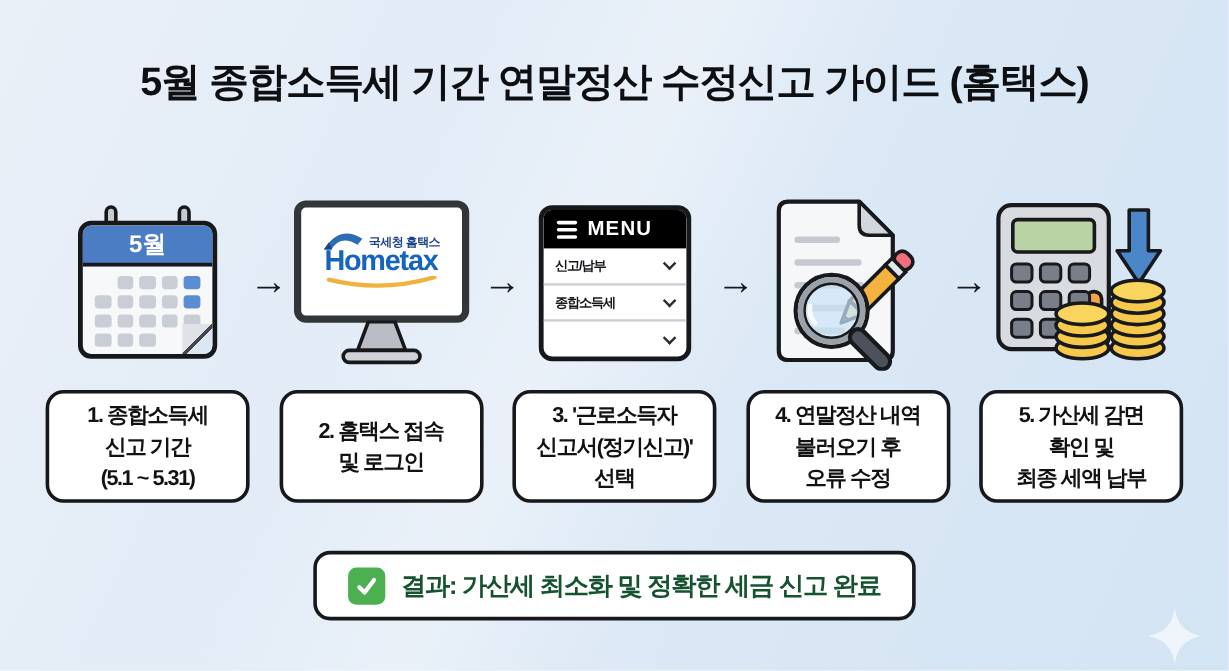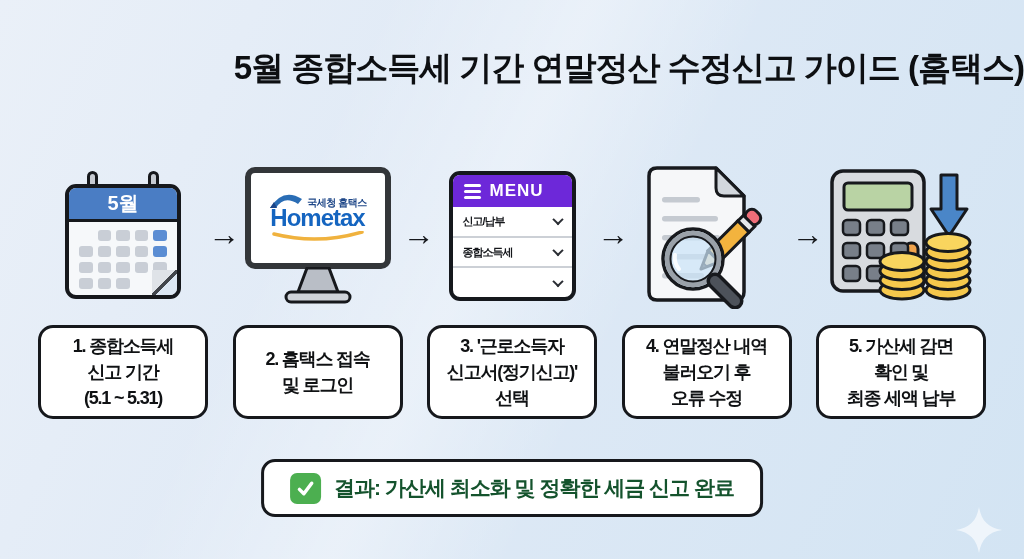--- a/index.html
+++ b/index.html
@@ -10,21 +10,21 @@
     position:relative; width:1024px; height:559px; overflow:hidden;
     background:linear-gradient(115deg,#eaf0f8 0%,#e0eaf6 40%,#d3e4f3 100%);
   }
   .canvas::before {
     content:""; position:absolute; inset:0;
     background:linear-gradient(115deg,rgba(255,255,255,0) 30%,rgba(255,255,255,.35) 46%,rgba(255,255,255,0) 60%);
     pointer-events:none;
   }
 
   .title {
-    position:absolute; top:46px; left:0; width:100%; text-align:right;
+    position:absolute; top:46px; left:0; width:100%; text-align:center;
     font-size:33px; font-weight:800; color:#0d0f12; letter-spacing:-1px;
   }
 
   
   .flow-row { position:absolute; top:160px; left:38px; width:948px; height:152px; display:flex; align-items:center; }
   .cell { width:170px; height:152px; display:flex; align-items:center; justify-content:center; flex:none; }
   .arrow { width:24.5px; flex:none; text-align:center; font-size:32px; font-weight:600; color:#16181c; padding-bottom:4px; }
 
   
   .cal { position:relative; width:120px; height:130px; }
@@ -47,21 +47,21 @@
     border:6px solid #333639; border-radius:10px; display:flex; align-items:center; justify-content:center; }
   .ht-logo { text-align:center; line-height:1; }
   .ht-top { display:flex; align-items:flex-end; justify-content:space-between; gap:3px; height:20px; }
   .ht-tag { font-size:10px; font-weight:700; color:#1c4587; letter-spacing:-0.5px; padding-bottom:2px; }
   .ht-word { display:block; font-size:24px; font-weight:800; color:#1565c0; letter-spacing:-1px; margin-top:-4px; }
   .mon-stand { position:absolute; left:36px; top:102px; }
 
   
   .menu { width:127px; height:130px; background:#fff; border:4px solid #15181d; border-radius:11px;
     overflow:hidden; display:flex; flex-direction:column; }
-  .menu-head { height:32px; flex:none; background:#6d28d9; color:#fff; display:flex; align-items:center;
+  .menu-head { height:32px; flex:none; background:#000000; color:#fff; display:flex; align-items:center;
     gap:9px; padding:0 11px; font-weight:800; font-size:17px; letter-spacing:1px; }
   .burger { display:flex; flex-direction:column; gap:3px; width:17px; }
   .burger b { height:3px; background:#fff; border-radius:2px; }
   .menu-row { flex:1; display:flex; align-items:center; justify-content:space-between; padding:0 10px;
     font-weight:800; font-size:11px; color:#14161a; letter-spacing:-1px; border-bottom:2px solid #ccd0d6; }
   .menu-row:last-child { border-bottom:none; }
   .chev { width:8px; height:8px; border-right:2.5px solid #2a2d33; border-bottom:2.5px solid #2a2d33;
     transform:rotate(45deg) translate(-1px,-1px); flex:none; }
 
   

